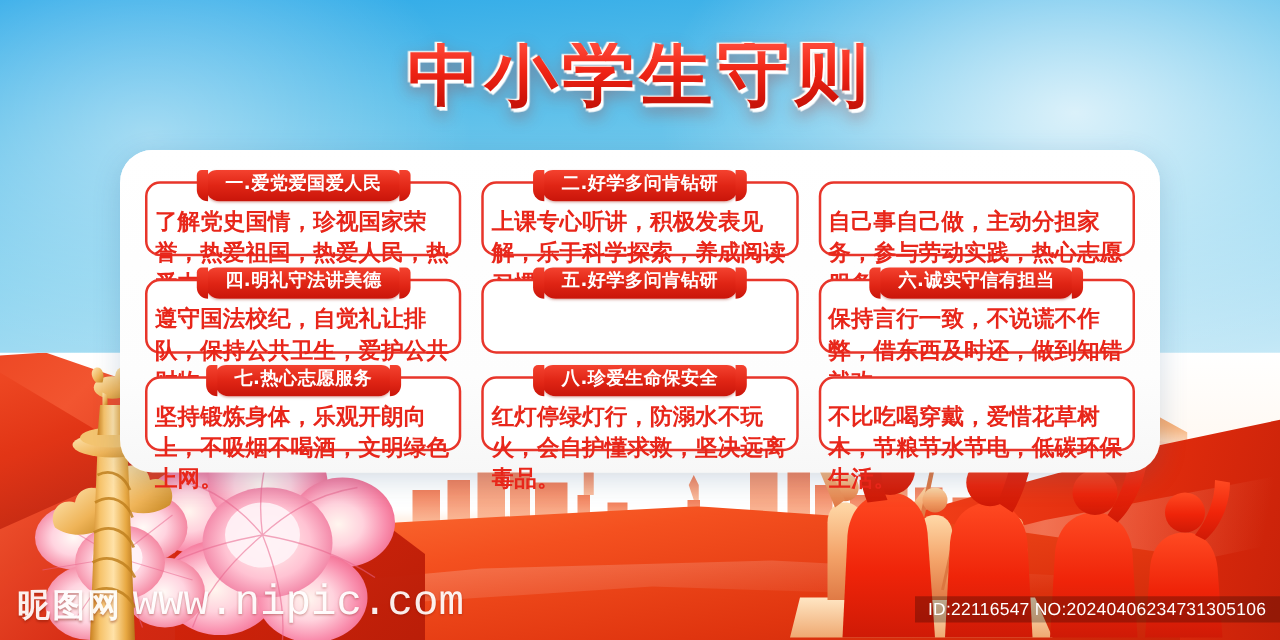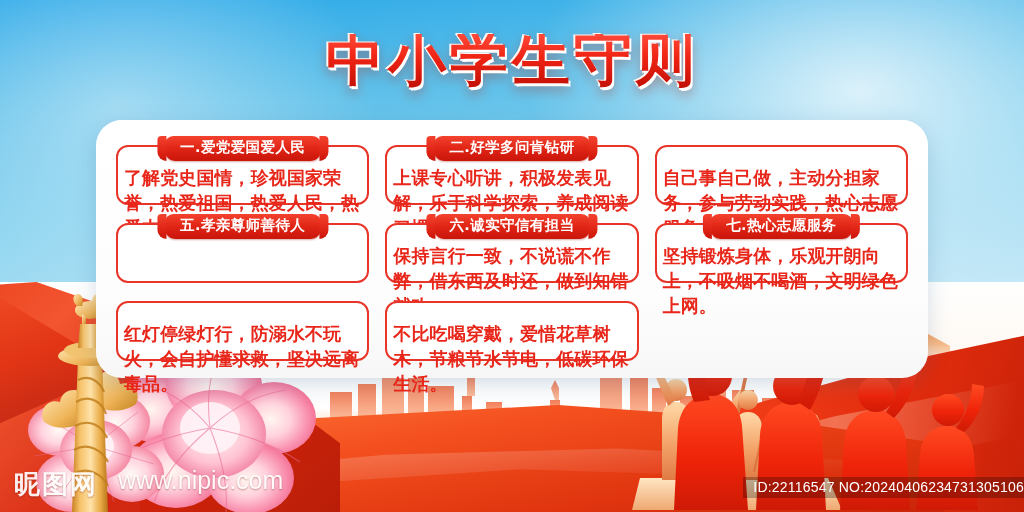--- a/index.html
+++ b/index.html
@@ -147,31 +147,31 @@
     color:#e8261a;
     font-family:"DejaVu Sans","Liberation Sans",sans-serif;
     font-size:18px;font-weight:bold;line-height:1.38;
     letter-spacing:.1px;
     text-align:left;
   }
 
   
   .watermark{
     position:absolute;left:14px;bottom:10px;z-index:9;
-    display:flex;align-items:flex-start;gap:20px;
+    display:flex;align-items:flex-end;gap:8px;
     color:#ffffff;opacity:.92;
     text-shadow:0 1px 2px rgba(120,20,0,.45);
   }
   .wm-cn{font-family:"DejaVu Sans","Liberation Sans",sans-serif;font-size:26px;font-weight:bold;letter-spacing:2px;}
-  .wm-url{font-family:Liberation Sans, sans-serif;font-size:25px;letter-spacing:0px;line-height:1.05;}
+  .wm-url{font-family:Liberation Mono, monospace;font-size:34px;letter-spacing:0px;line-height:1.05;}
   .idbar{
     position:absolute;right:0;bottom:14px;z-index:9;
     background:rgba(0,0,0,.26);
     color:#fff;font-family:"Liberation Sans",sans-serif;font-size:14px;
-    padding:2px 0 3px 10px;letter-spacing:.2px;white-space:nowrap;
+    padding:2px 11px 3px 10px;letter-spacing:.2px;white-space:nowrap;
   }
 </style>
 </head>
 <body>
 
 <div id="poster">
 
   <div class="sky-glow"></div>
   <div class="sky-glow2"></div>
 
@@ -192,40 +192,46 @@
         <div class="card-box"></div>
         <div class="card-header">二.好学多问肯钻研</div>
         <div class="card-body">上课专心听讲，积极发表见解，乐于科学探索，养成阅读习惯。</div>
       </div>
 
       <div class="card">
         <div class="card-box"></div>
         <div class="card-body">自己事自己做，主动分担家务，参与劳动实践，热心志愿服务。</div>
       </div>
 
-
-      <div class="card">
-        <div class="card-box"></div>
-        <div class="card-header">五.孝亲尊师善待人</div>
+      <div class="card">
+        <div class="card-box"></div>
+        <div class="card-header">四.明礼守法讲美德</div>
+        <div class="card-body">遵守国法校纪，自觉礼让排队，保持公共卫生，爱护公共财物。</div>
+      </div>
+
+      <div class="card">
+        <div class="card-box"></div>
+        <div class="card-header">五.好学多问肯钻研</div>
       </div>
 
       <div class="card">
         <div class="card-box"></div>
         <div class="card-header">六.诚实守信有担当</div>
         <div class="card-body">保持言行一致，不说谎不作弊，借东西及时还，做到知错就改。</div>
       </div>
 
       <div class="card">
         <div class="card-box"></div>
         <div class="card-header">七.热心志愿服务</div>
         <div class="card-body">坚持锻炼身体，乐观开朗向上，不吸烟不喝酒，文明绿色上网。</div>
       </div>
 
       <div class="card">
         <div class="card-box"></div>
+        <div class="card-header">八.珍爱生命保安全</div>
         <div class="card-body">红灯停绿灯行，防溺水不玩火，会自护懂求救，坚决远离毒品。</div>
       </div>
 
       <div class="card">
         <div class="card-box"></div>
         <div class="card-body">不比吃喝穿戴，爱惜花草树木，节粮节水节电，低碳环保生活。</div>
       </div>
 
     </div>
   </div>

